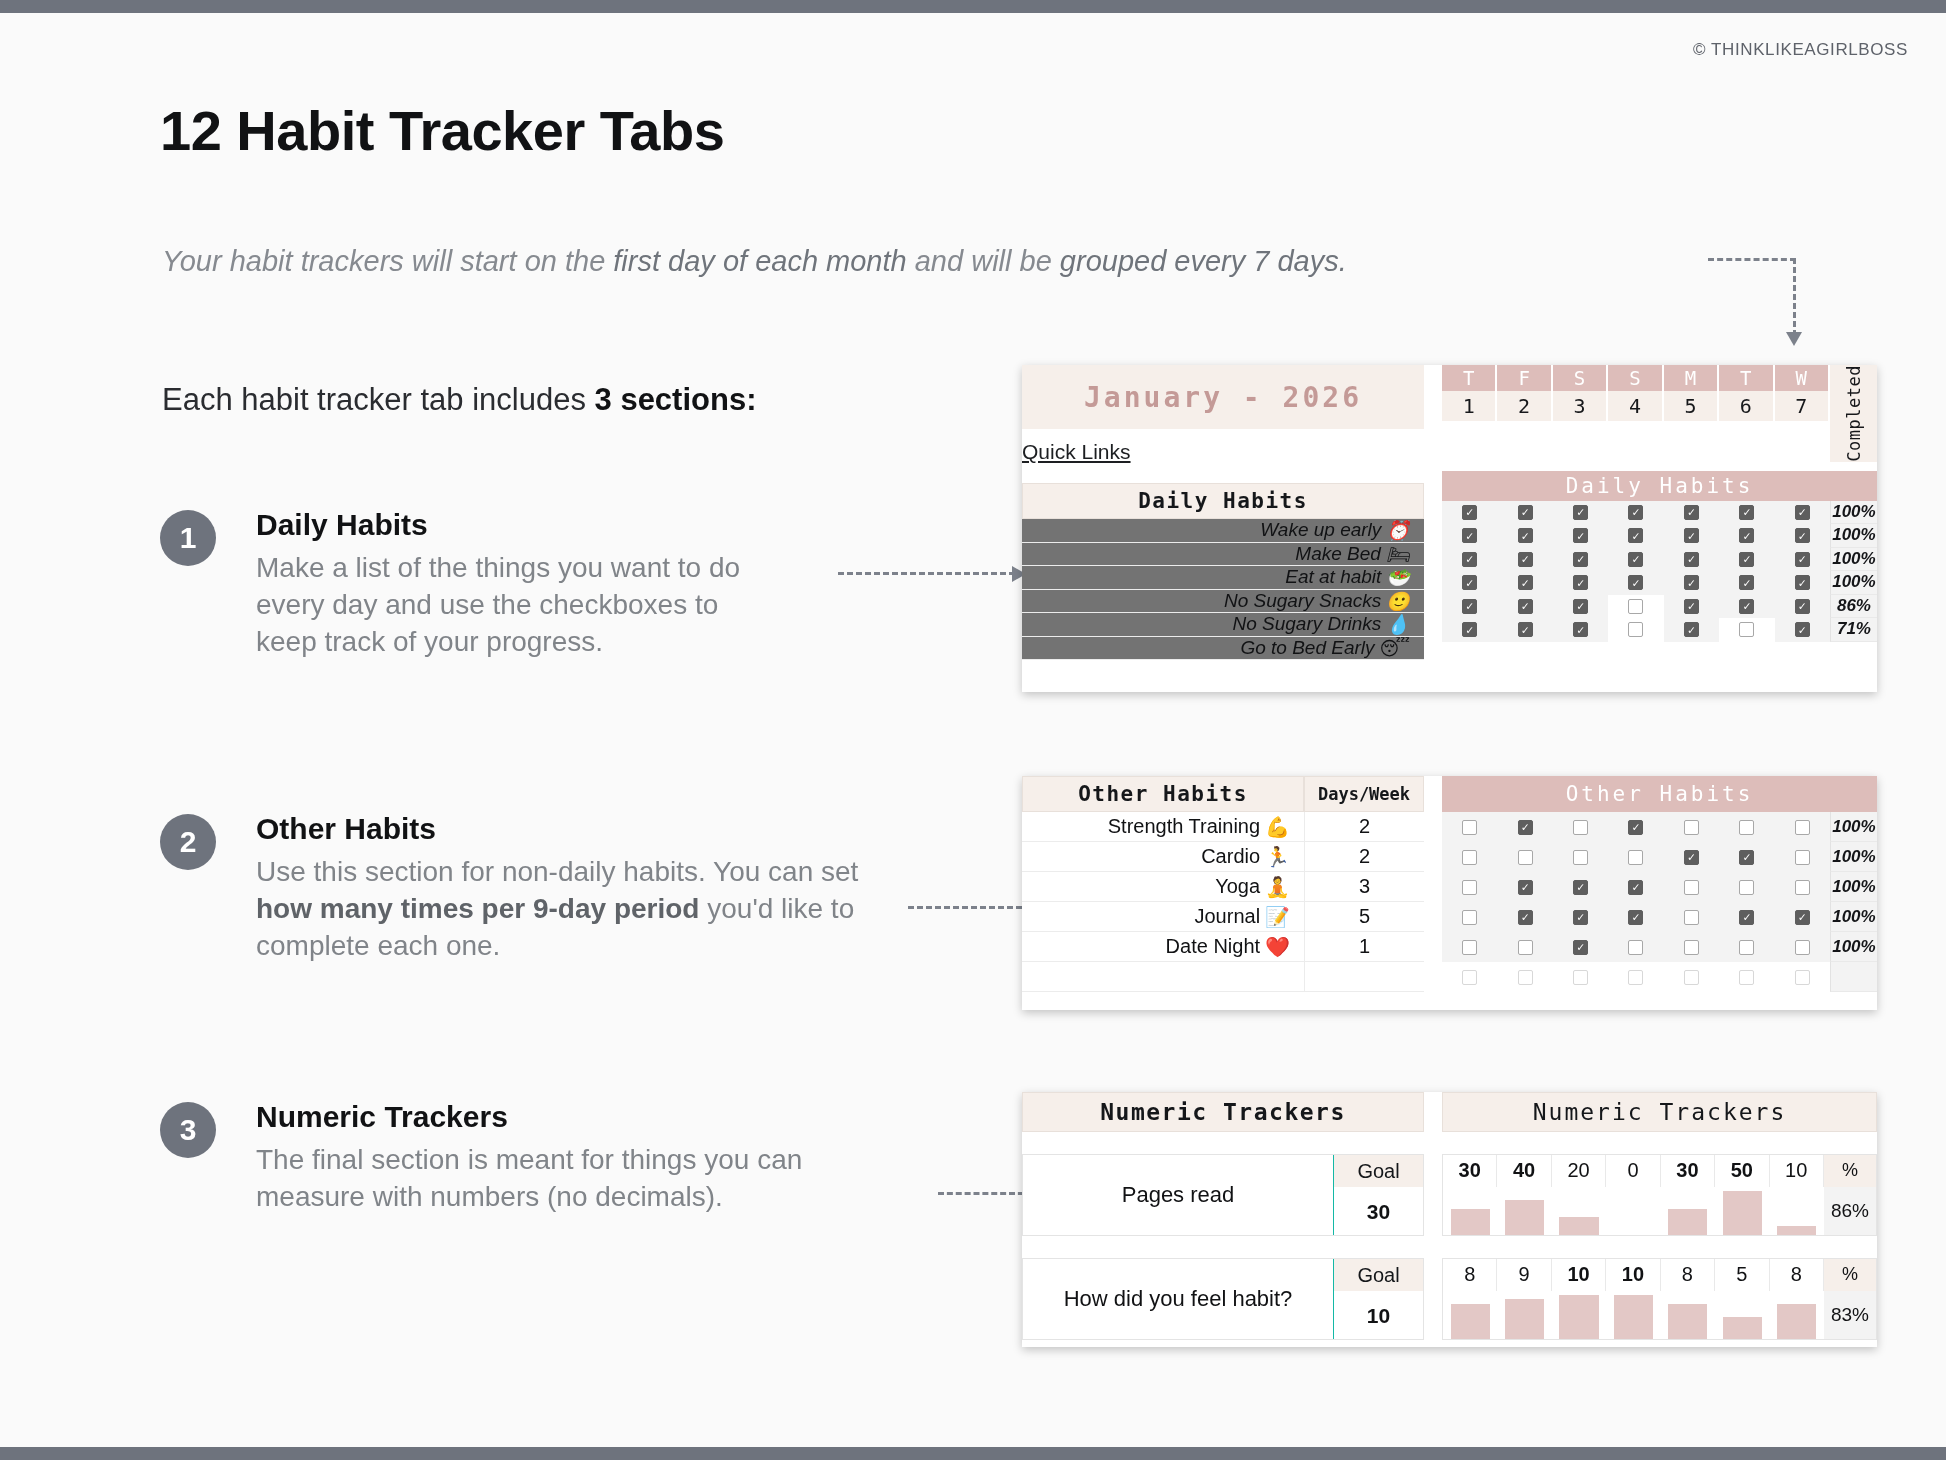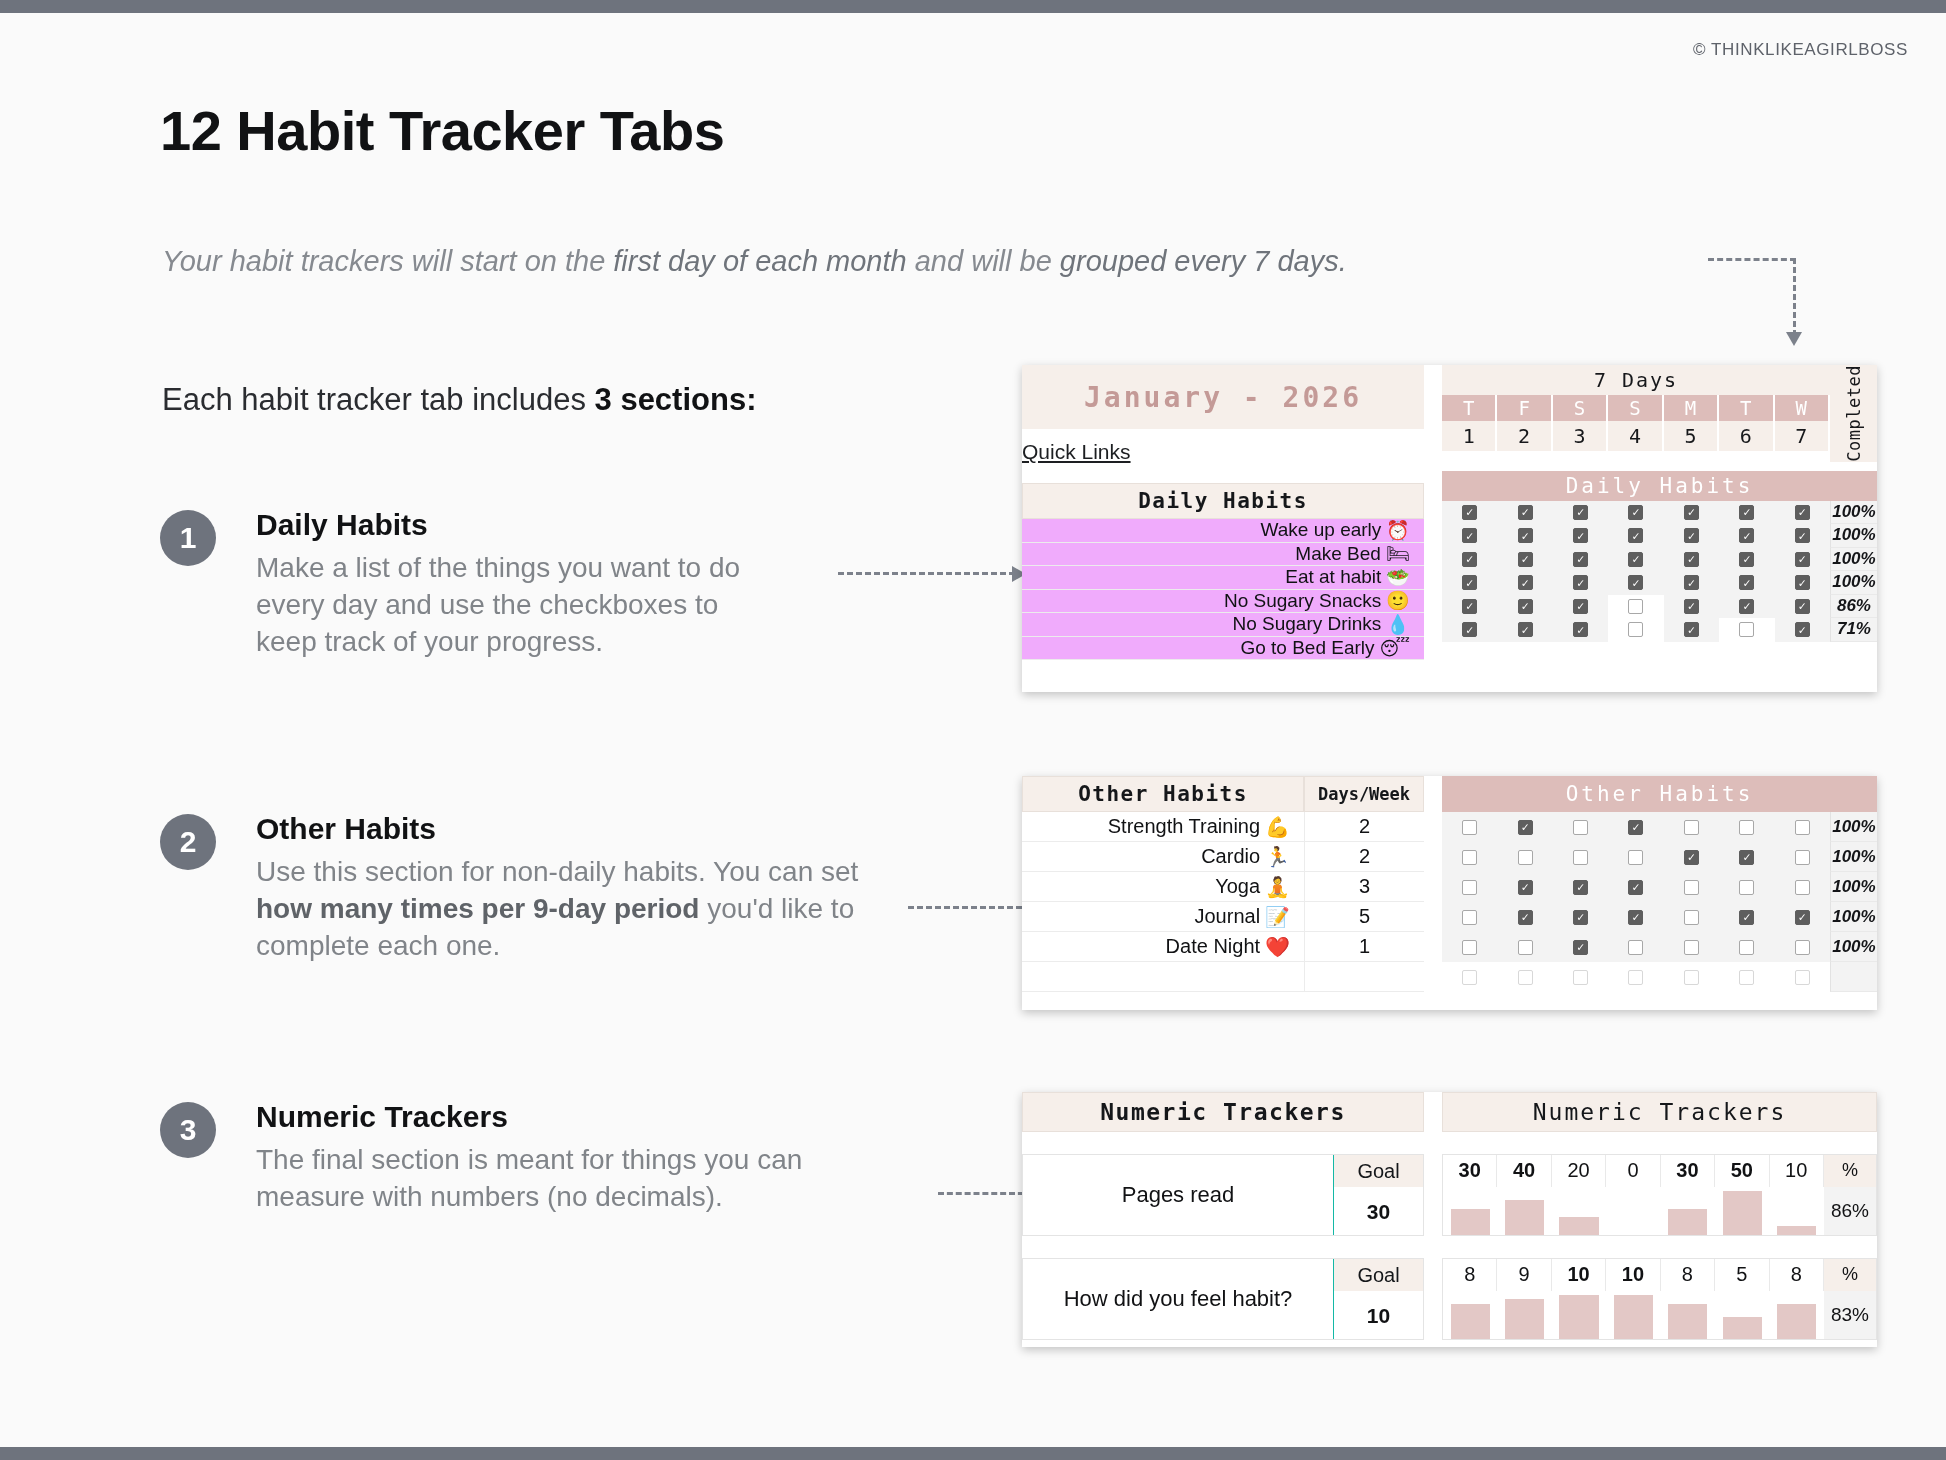--- a/index.html
+++ b/index.html
@@ -111,24 +111,25 @@
   }
   .quicklinks {
     font-size: 21px; color: #1d1f22; text-decoration: underline; cursor: pointer;
   }
   .sec-head {
     height: 36px; display: flex; align-items: center; justify-content: center;
     background: #f6efea; border: 1px solid #e8e0da;
     font-size: 21px; font-weight: bold; color: #15171a; letter-spacing: 1.5px;
   }
   .habit-row {
-    height: 23.5px; display: flex; align-items: center; justify-content: flex-end;
+    height: 23.5px; display: flex; align-items: flex-start; justify-content: flex-end;
     padding-right: 14px; font-family: "Liberation Sans", sans-serif;
     font-size: 19px; color: #111214; border-bottom: 1px solid #ececec;
-    background: #f0abfc;
+    background: #737373;
+    font-style: italic;
   }
   .habit-row .emo { margin-left: 5px; font-family: "DejaVu Sans", sans-serif; }
 
   
   .days-head {
     height: 30px; background: #f6efea; display: flex; align-items: center;
     justify-content: center; font-size: 20px; color: #17181b; letter-spacing: 2px;
   }
   .dow-row { display: flex; height: 26px; }
   .dow-cell {
@@ -340,21 +341,20 @@
           <div class="habit-row">
             <span>Go to Bed Early</span>
             <span class="emo">😴</span>
           </div>
         </div>
     </div>
     <div class="gap-col" style="width:18px;"></div>
     <div class="right-pane" style="flex:1;">
       <div style="display:flex;">
         <div style="flex:1;">
-          <div class="days-head">7 Days</div>
           <div class="dow-row" id="daily-dow">
               <div class="dow-cell">T</div>
               <div class="dow-cell">F</div>
               <div class="dow-cell">S</div>
               <div class="dow-cell">S</div>
               <div class="dow-cell">M</div>
               <div class="dow-cell">T</div>
               <div class="dow-cell">W</div>
             </div>
           <div class="dnum-row" id="daily-dnum">

